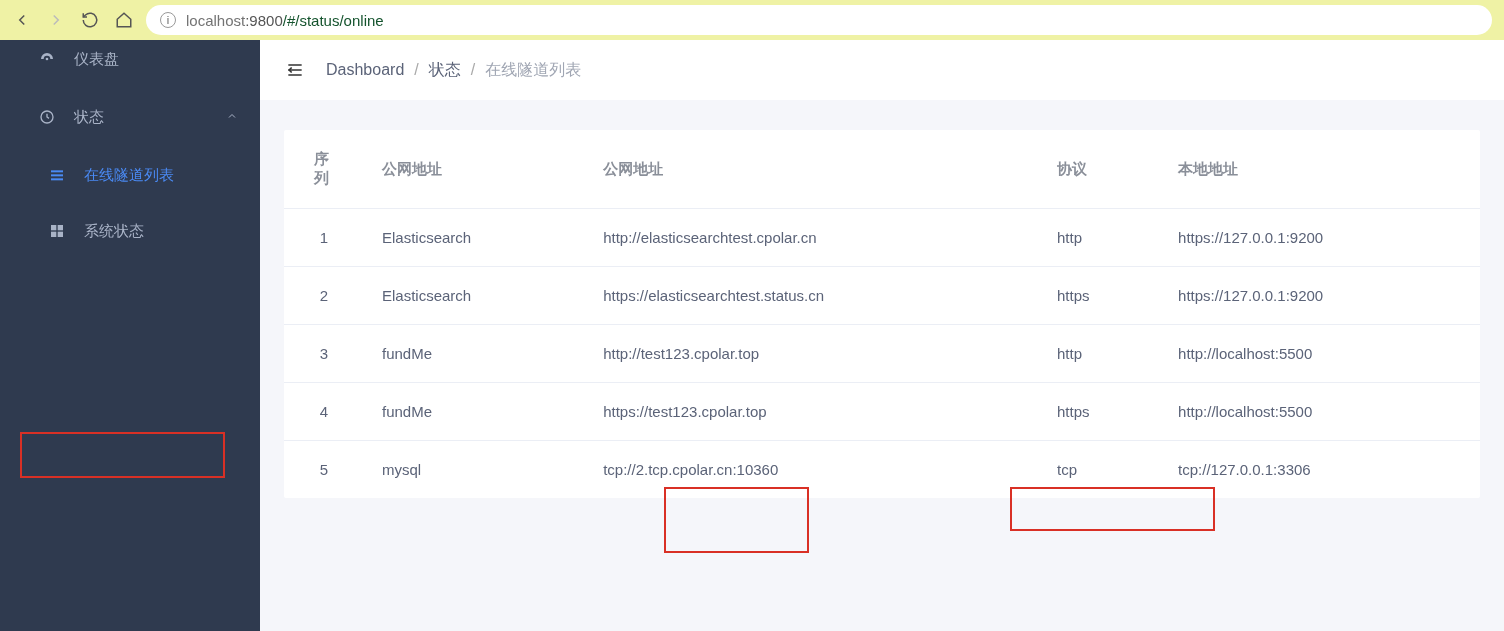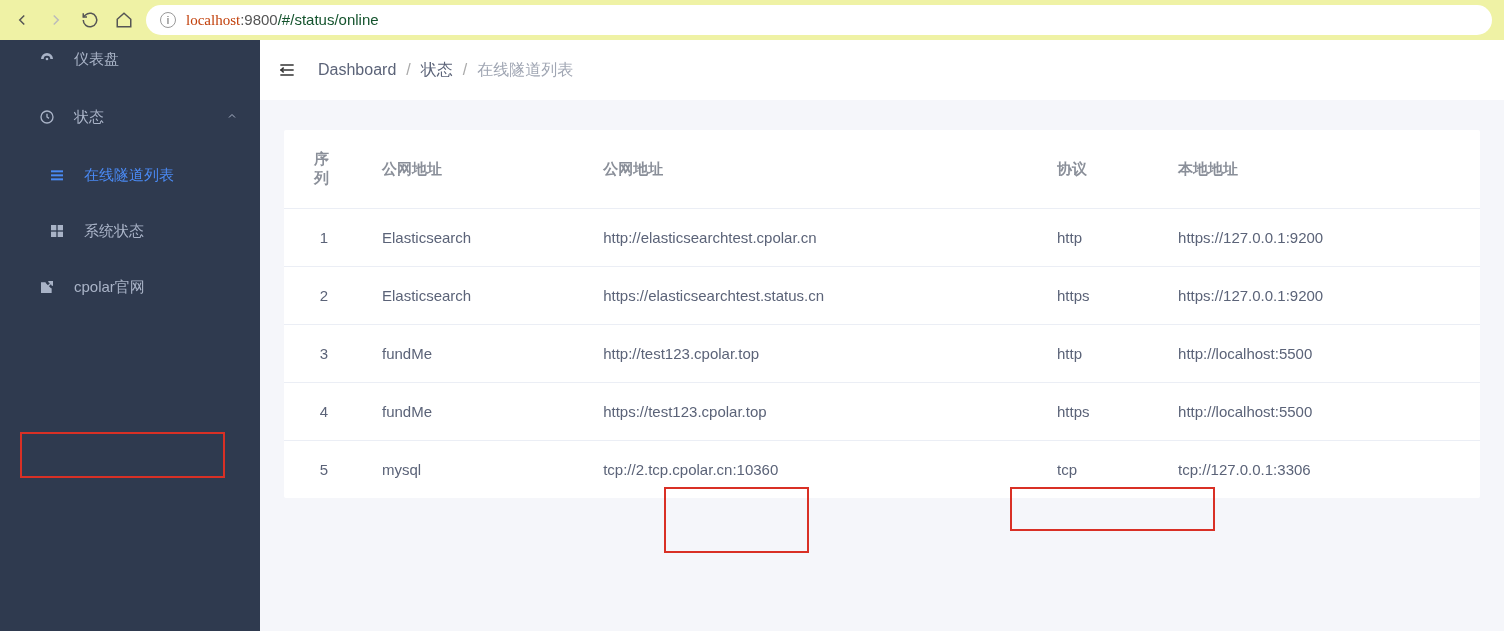--- a/index.html
+++ b/index.html
@@ -24,21 +24,21 @@
       border-radius: 15px;
       display: flex;
       align-items: center;
       padding: 0 14px;
       gap: 10px;
       color: #333;
       font-size: 15px;
     }
     .url-info-icon { color: #666; font-size: 14px; border: 1px solid #999; border-radius: 50%; width: 16px; height: 16px; display: flex; align-items: center; justify-content: center; font-size: 11px; }
     .url-host { color: #555; }
-    .url-host .strong { color: #c2410c; font-family: Liberation Serif, serif; }
+    .url-host .strong { color: #737373; }
     .url-path { color: #14532d; }
     
     .app { display: flex; height: 591px; }
     
     
     .sidebar {
       width: 260px;
       background: #2f3a4f;
       color: #a9b3c7;
       padding-top: 10px;
@@ -63,21 +63,21 @@
     .side-icon { width: 18px; height: 18px; display: flex; align-items: center; justify-content: center; }
     .side-icon svg { width: 16px; height: 16px; fill: currentColor; }
     
     
     .content { flex: 1; background: #f5f6fa; }
     .breadcrumb-bar {
       height: 60px;
       background: #fff;
       display: flex;
       align-items: center;
-      padding: 0 16px;
+      padding: 0 24px;
       gap: 20px;
       color: #444;
       font-size: 16px;
     }
     .collapse-btn { width: 22px; height: 22px; display: flex; align-items: center; justify-content: center; cursor: pointer; color: #333; }
     .collapse-btn svg { width: 20px; height: 20px; }
     .crumbs { display: flex; align-items: center; gap: 10px; }
     .crumb-sep { color: #aaa; }
     .crumb-current { color: #a0a6b3; }
     .crumb-link { color: #5b6378; }
@@ -202,30 +202,20 @@
           <svg viewBox="0 0 24 24">
               <rect x="3" y="3" width="8" height="8"></rect>
               <rect x="13" y="3" width="8" height="8"></rect>
               <rect x="3" y="13" width="8" height="8"></rect>
               <rect x="13" y="13" width="8" height="8"></rect>
             </svg>
         </span>
         <span>系统状态</span>
       </div>
 
-      <div class="side-item">
-        <span class="side-icon">
-          <svg viewBox="0 0 24 24" fill="none" stroke="currentColor" stroke-width="2">
-              <path d="M14 4h6v6"></path>
-              <path d="M20 4l-9 9"></path>
-              <path d="M18 14v6H4V6h6"></path>
-            </svg>
-        </span>
-        <span>cpolar官网</span>
-      </div>
     </div>
 
     <div class="content">
       <div class="breadcrumb-bar">
         <div class="collapse-btn">
           <svg viewBox="0 0 24 24" fill="none" stroke="#333" stroke-width="2">
               <path d="M4 6h16M4 12h16M4 18h16"></path>
               <path d="M8 9l-3 3 3 3"></path>
             </svg>
         </div>

